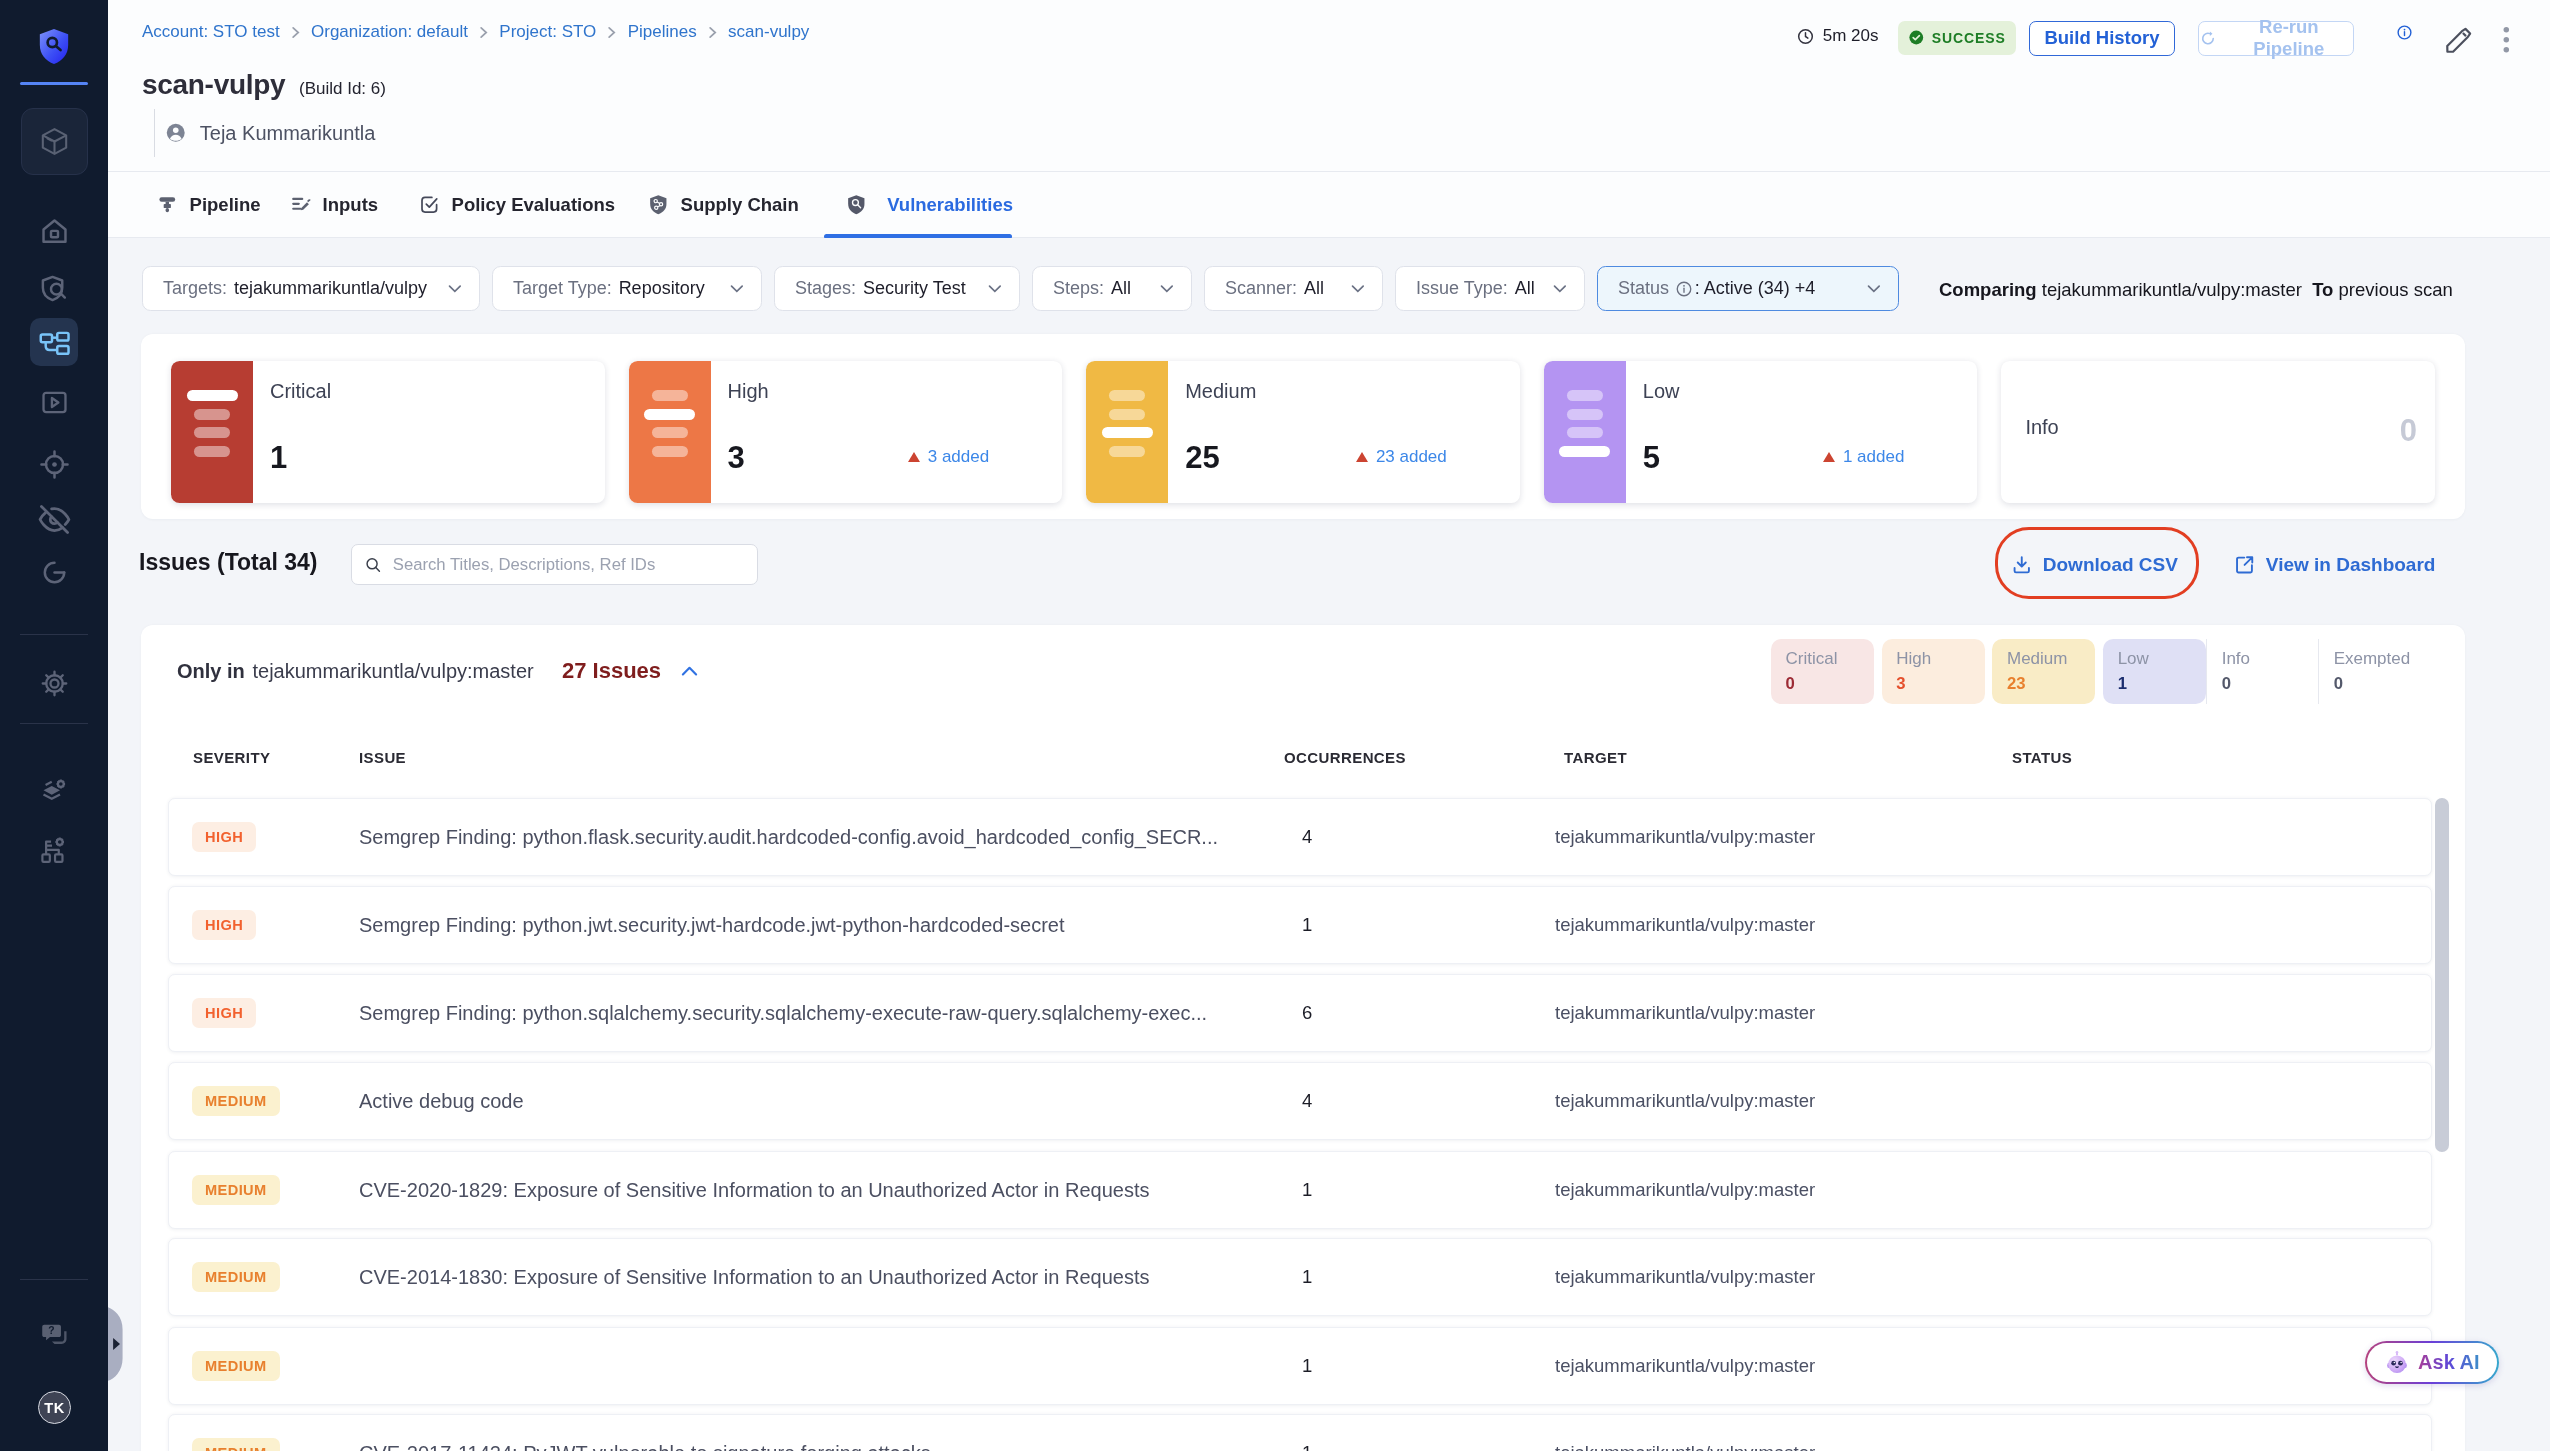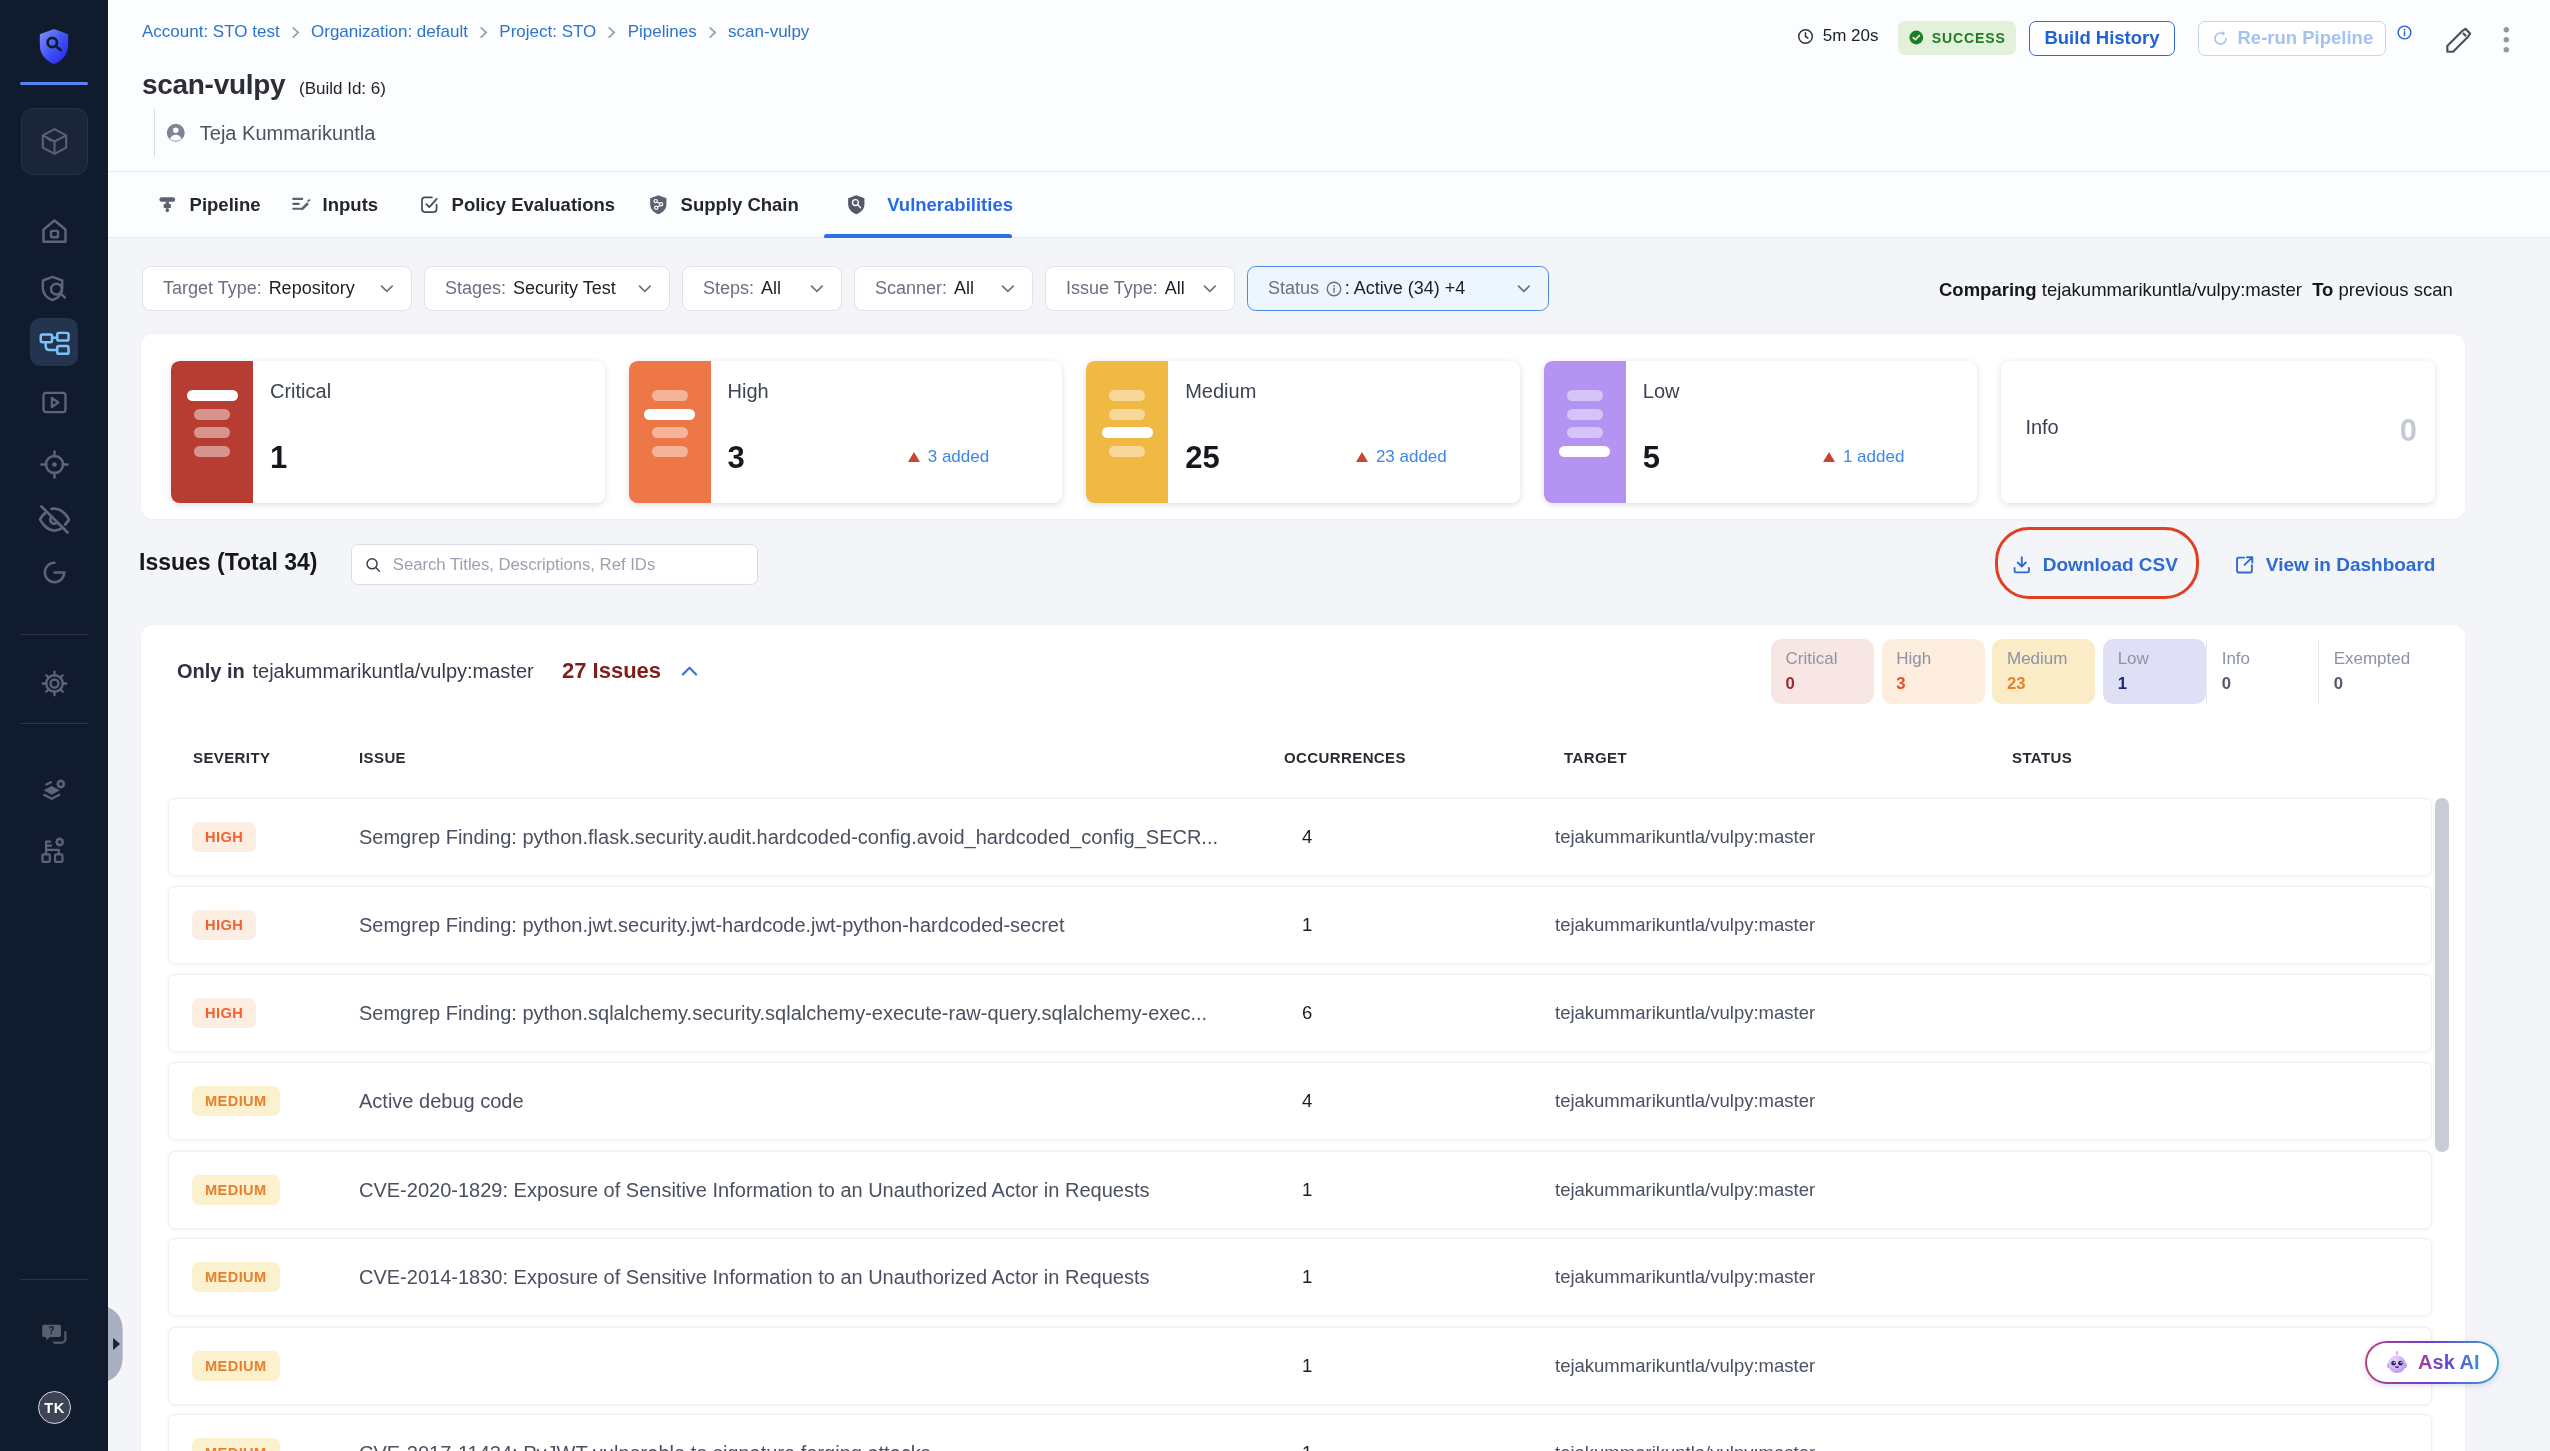--- a/index.html
+++ b/index.html
@@ -26,21 +26,21 @@
 .bc-sep { display:flex; margin-top:1.7px; }
 .title-row { position:absolute; left:34px; top:69px; display:flex; align-items:baseline; gap:13.7px; }
 .page-title { font-size:28px; font-weight:bold; color:#2e2e3a; letter-spacing:-0.3px; }
 .build-id { font-size:17px; color:#23232f; }
 .author-row { position:absolute; left:46px; top:109px; height:48px; border-left:0.9px solid #d9dce3; display:flex; align-items:center; padding-left:10.3px; gap:13px; }
 .author-name { font-size:20px; color:#4d5263; }
 .meta-time { left:1688px; top:26px; display:flex; align-items:center; gap:7.7px; font-size:17px; color:#1d1d28; position:absolute; }
 .badge-success { position:absolute; left:1790px; top:20.6px; width:118px; height:34px; background:#e4f1da; border-radius:6.9px; display:flex; align-items:center; gap:6.9px; padding:0 10.3px; color:#1d7d25; font-size:14px; font-weight:bold; letter-spacing:0.9px; }
 .btn { position:absolute; top:20.6px; height:35px; border-radius:6.9px; background:#fff; display:flex; align-items:center; justify-content:center; gap:7.7px; font-size:18.5px; font-weight:600; }
 .btn-bh { left:1921px; width:146px; border:1.3px solid #3068d8; color:#2361d6; }
-.btn-rr { left:2090px; width:188px; border:1.3px solid #c3d6f5; color:#a4c2ef; }
+.btn-rr { left:2090px; width:156px; border:1.3px solid #c3d6f5; color:#a4c2ef; }
 .hicon { position:absolute; top:24px; }
 
 
 .tabstrip { position:absolute; left:108px; top:172px; width:2442px; height:66px; background:#fcfdfe; border-bottom:0.9px solid #e7eaf0; }
 .tab { position:absolute; top:0; height:65px; display:flex; align-items:center; gap:12px; font-size:18.5px; font-weight:600; color:#25252f; }
 .tab .ticon { display:flex; }
 .tab.active { color:#2a6ae0; gap:20.6px; }
 .tab.active::after { content:""; position:absolute; left:-22px; width:188px; bottom:-1.7px; height:4.3px; border-radius:2.6px; background:#2f6fe4; }
 
 
@@ -364,20 +364,27 @@
         <path d="M12 1.5 L21.5 5 V11.5 C21.5 17.7 17.7 21.7 12 23.5 C6.3 21.7 2.5 17.7 2.5 11.5 V5 Z" fill="#545869"></path>
         <circle cx="11" cy="10" r="3.4" fill="none" stroke="#fcfdfe" stroke-width="1.6"></circle>
         <path d="M13.6 12.6 L17 16" stroke="#fcfdfe" stroke-width="1.6" stroke-linecap="round"></path>
       </svg>
     </span>
     <span>Vulnerabilities</span>
   </div>
 </div>
 <div class="page">
   <div class="filters">
+    <div class="pill" style="width:338px">
+      <span class="plabel">Targets:</span>
+      <span class="pvalue">tejakummarikuntla/vulpy</span>
+      <svg class="chev" width="13.7" height="9.4" viewBox="0 0 18 12">
+            <path d="M2 2.5 L9 9.5 L16 2.5" fill="none" stroke="#6a7184" stroke-width="2.2" stroke-linecap="round"></path>
+          </svg>
+    </div>
     <div class="pill" style="width:270px">
       <span class="plabel">Target Type:</span>
       <span class="pvalue">Repository</span>
       <svg class="chev" width="13.7" height="9.4" viewBox="0 0 18 12">
             <path d="M2 2.5 L9 9.5 L16 2.5" fill="none" stroke="#6a7184" stroke-width="2.2" stroke-linecap="round"></path>
           </svg>
     </div>
     <div class="pill" style="width:246px">
       <span class="plabel">Stages:</span>
       <span class="pvalue">Security Test</span>

